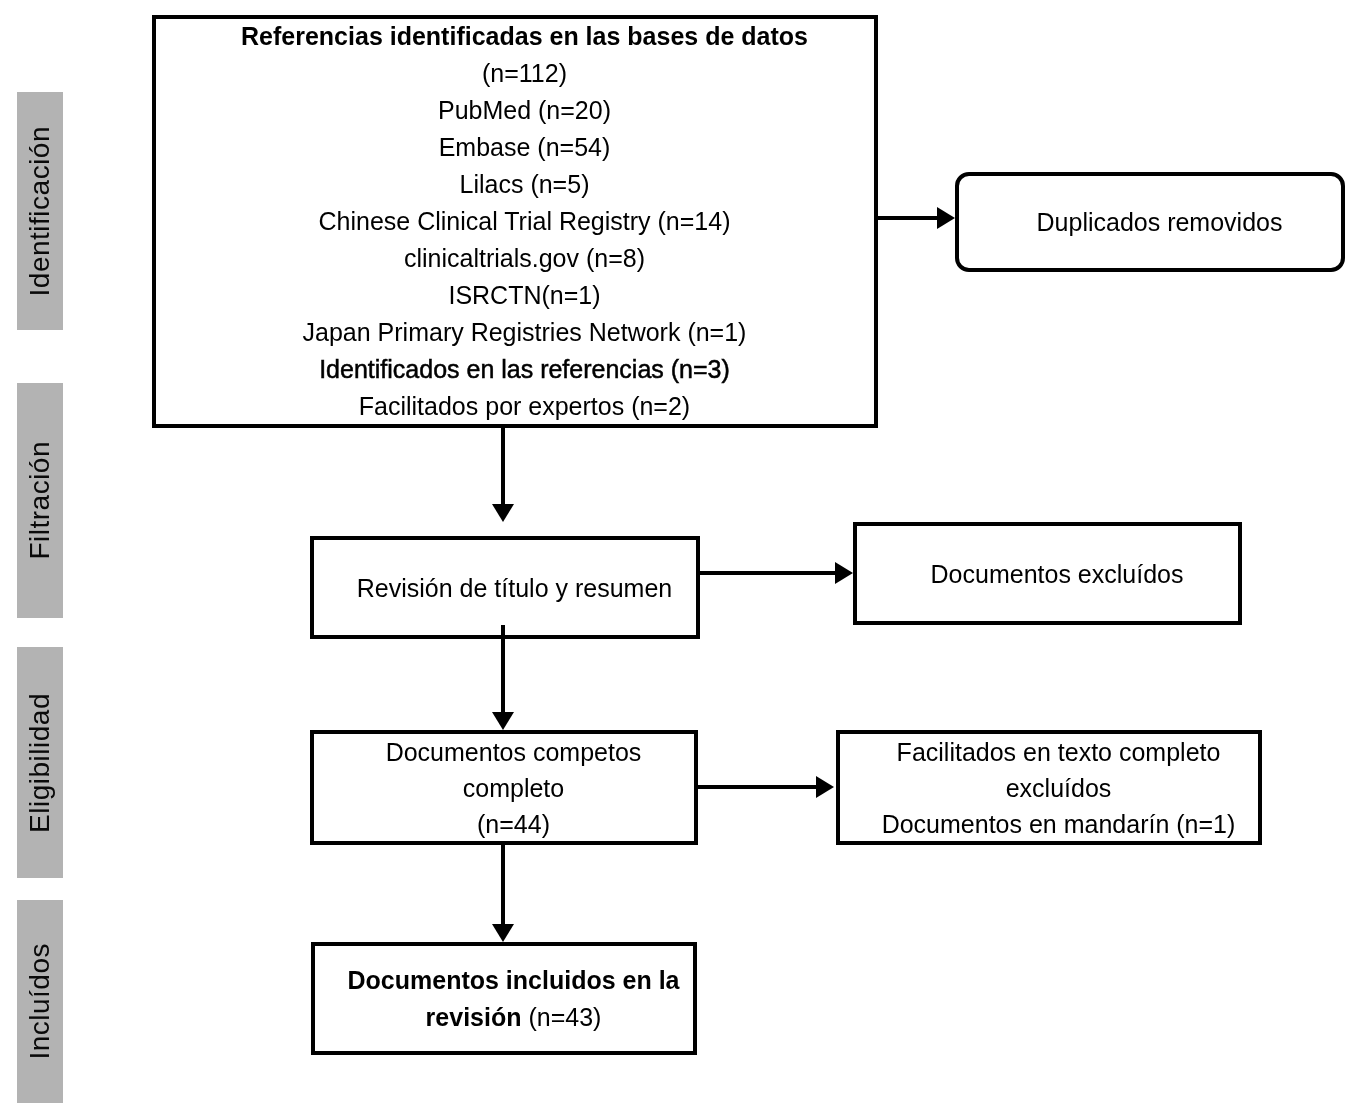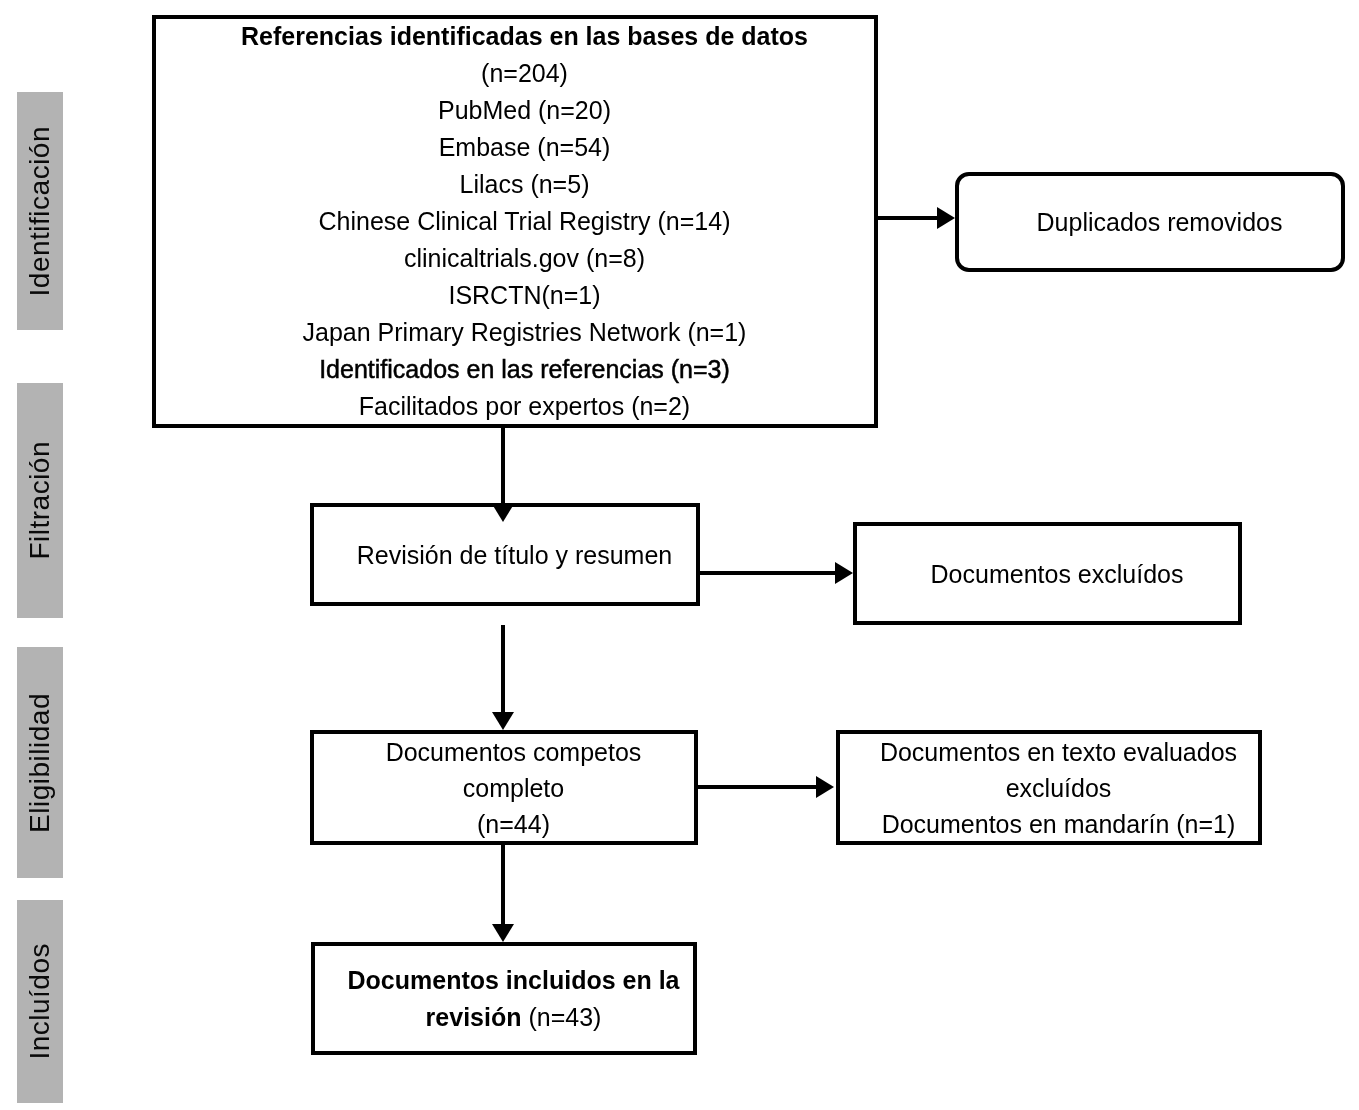--- a/index.html
+++ b/index.html
@@ -49,21 +49,21 @@
     text-align: center;
     font-size: 25px;
     line-height: 36px;
   }
   .box .line { width: 100%; padding-left: 19px; }
   .bold { font-weight: bold; }
   .semi { -webkit-text-stroke: 0.5px #000; }
 
   #box-identification     { left: 152px; top: 15px;  width: 726px; height: 413px; line-height: 37px; }
   #box-duplicates         { left: 955px; top: 172px; width: 390px; height: 100px; line-height: 34px; border-radius: 14px; }
-  #box-screening          { left: 310px; top: 503px; width: 390px; height: 103px; }
+  #box-screening          { left: 310px; top: 536px; width: 390px; height: 103px; }
   #box-excluded-screening { left: 853px; top: 522px; width: 389px; height: 103px; line-height: 34px; gap: 20px; }
   #box-eligibility        { left: 310px; top: 730px; width: 388px; height: 115px; line-height: 36px; }
   #box-excluded-fulltext  { left: 836px; top: 730px; width: 426px; height: 115px; line-height: 36px; }
   #box-included           { left: 311px; top: 942px; width: 386px; height: 113px; line-height: 37px; padding: 0 8px; }
 
   
   .arr-v { position: absolute; width: 4px; background: #000; }
   .arr-v::after {
     content: ""; position: absolute; top: 100%; left: 50%;
     transform: translateX(-50%);
@@ -101,21 +101,21 @@
   </div>
   <div class="stage" id="stage-eligibilidad" style="background: rgb(179, 179, 179);">
     <span class="stage-label">Eligibilidad</span>
   </div>
   <div class="stage" id="stage-incluidos" style="background: rgb(179, 179, 179);">
     <span class="stage-label">Incluídos</span>
   </div>
 
   <div class="box" id="box-identification">
     <div class="line bold">Referencias identificadas en las bases de datos</div>
-    <div class="line">(n=204)</div>
+    <div class="line">(n=112)</div>
     <div class="line">PubMed (n=20)</div>
     <div class="line">Embase (n=54)</div>
     <div class="line">Lilacs (n=5)</div>
     <div class="line">Chinese Clinical Trial Registry (n=14)</div>
     <div class="line">clinicaltrials.gov (n=8)</div>
     <div class="line">ISRCTN(n=1)</div>
     <div class="line">Japan Primary Registries Network (n=1)</div>
     <div class="line semi">Identificados en las referencias (n=3)</div>
     <div class="line">Facilitados por expertos (n=2)</div>
   </div>
@@ -132,21 +132,21 @@
     <div class="line">Documentos excluídos</div>
   </div>
 
   <div class="box" id="box-eligibility">
     <div class="line">Documentos competos</div>
     <div class="line">completo</div>
     <div class="line">(n=44)</div>
   </div>
 
   <div class="box" id="box-excluded-fulltext">
-    <div class="line">Documentos en texto evaluados</div>
+    <div class="line">Facilitados en texto completo</div>
     <div class="line">excluídos</div>
     <div class="line">Documentos en mandarín (n=1)</div>
   </div>
 
   <div class="box" id="box-included">
     <div class="line"><span class="bold">Documentos incluidos en la revisión</span><span> (n=43)</span></div>
   </div>
 
   <div class="arr-h" id="arr-id-dup"></div>
   <div class="arr-v" id="arr-id-scr"></div>

